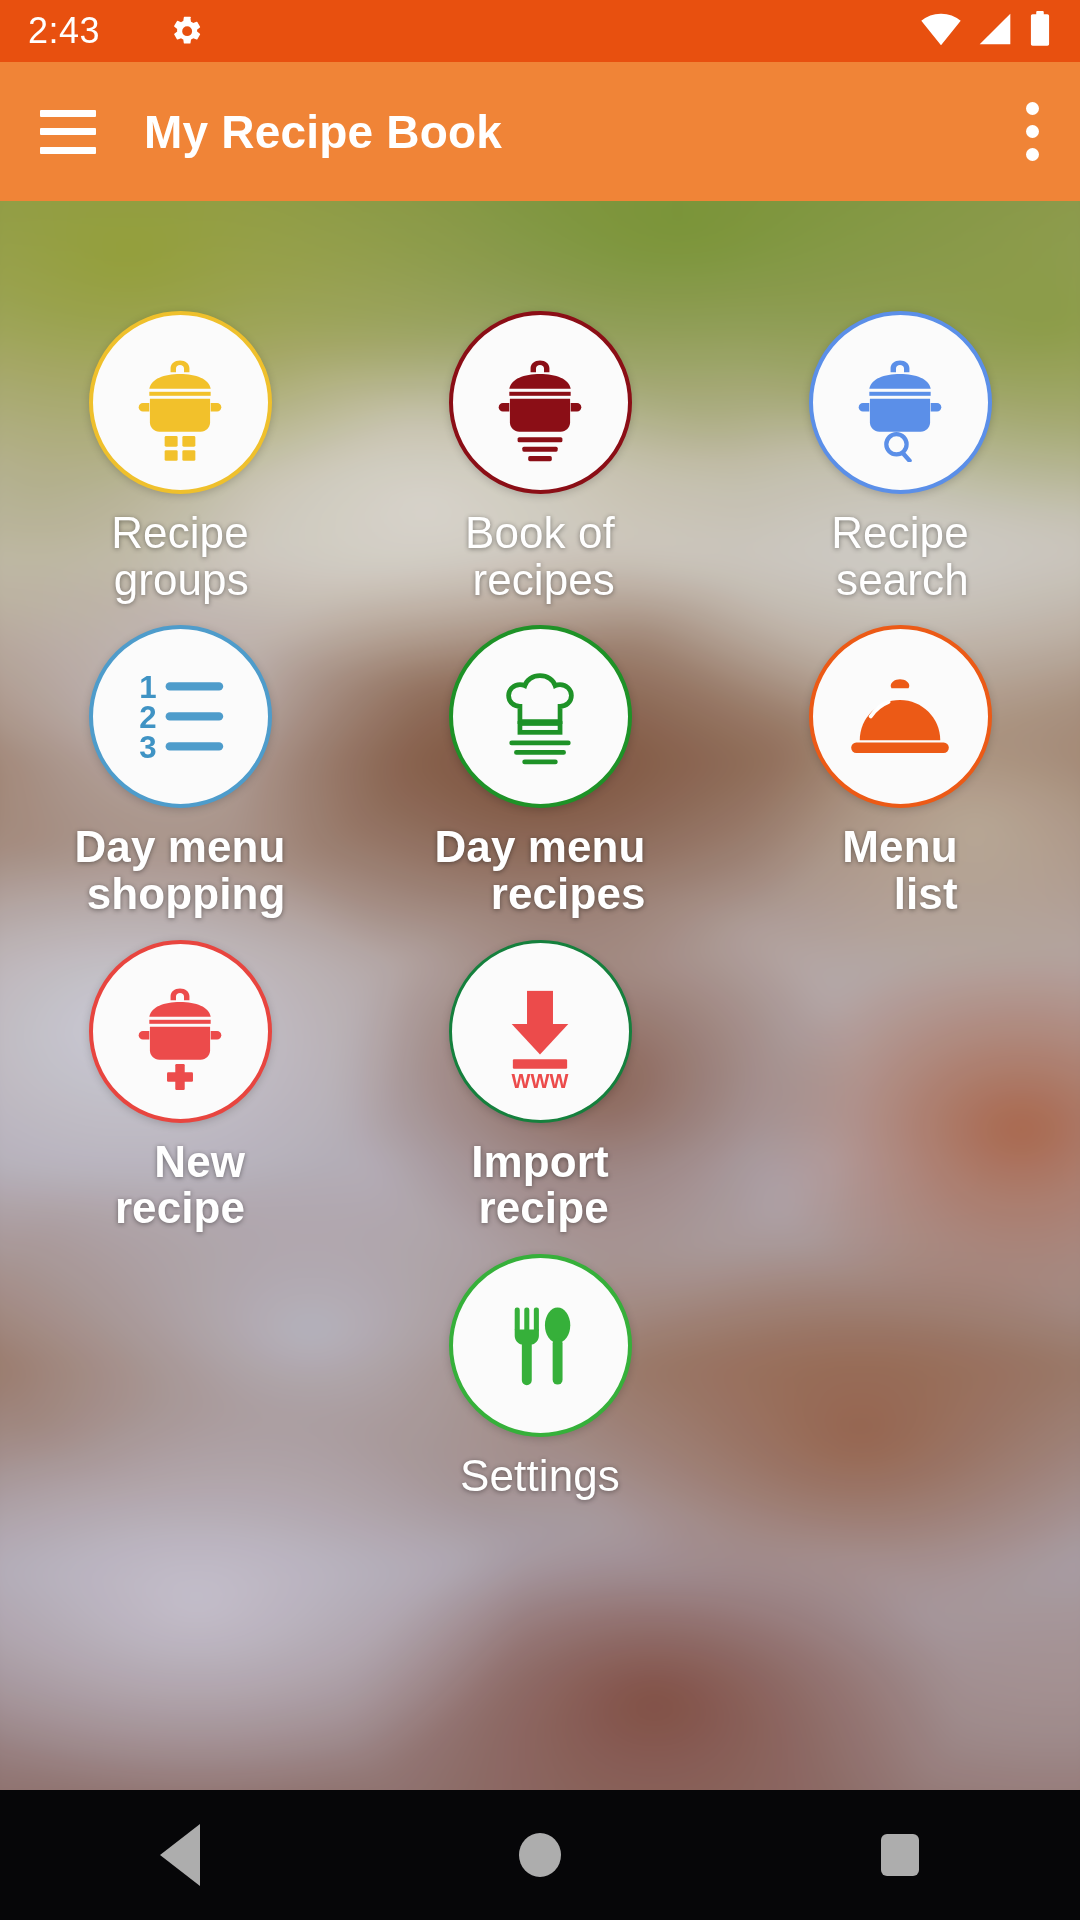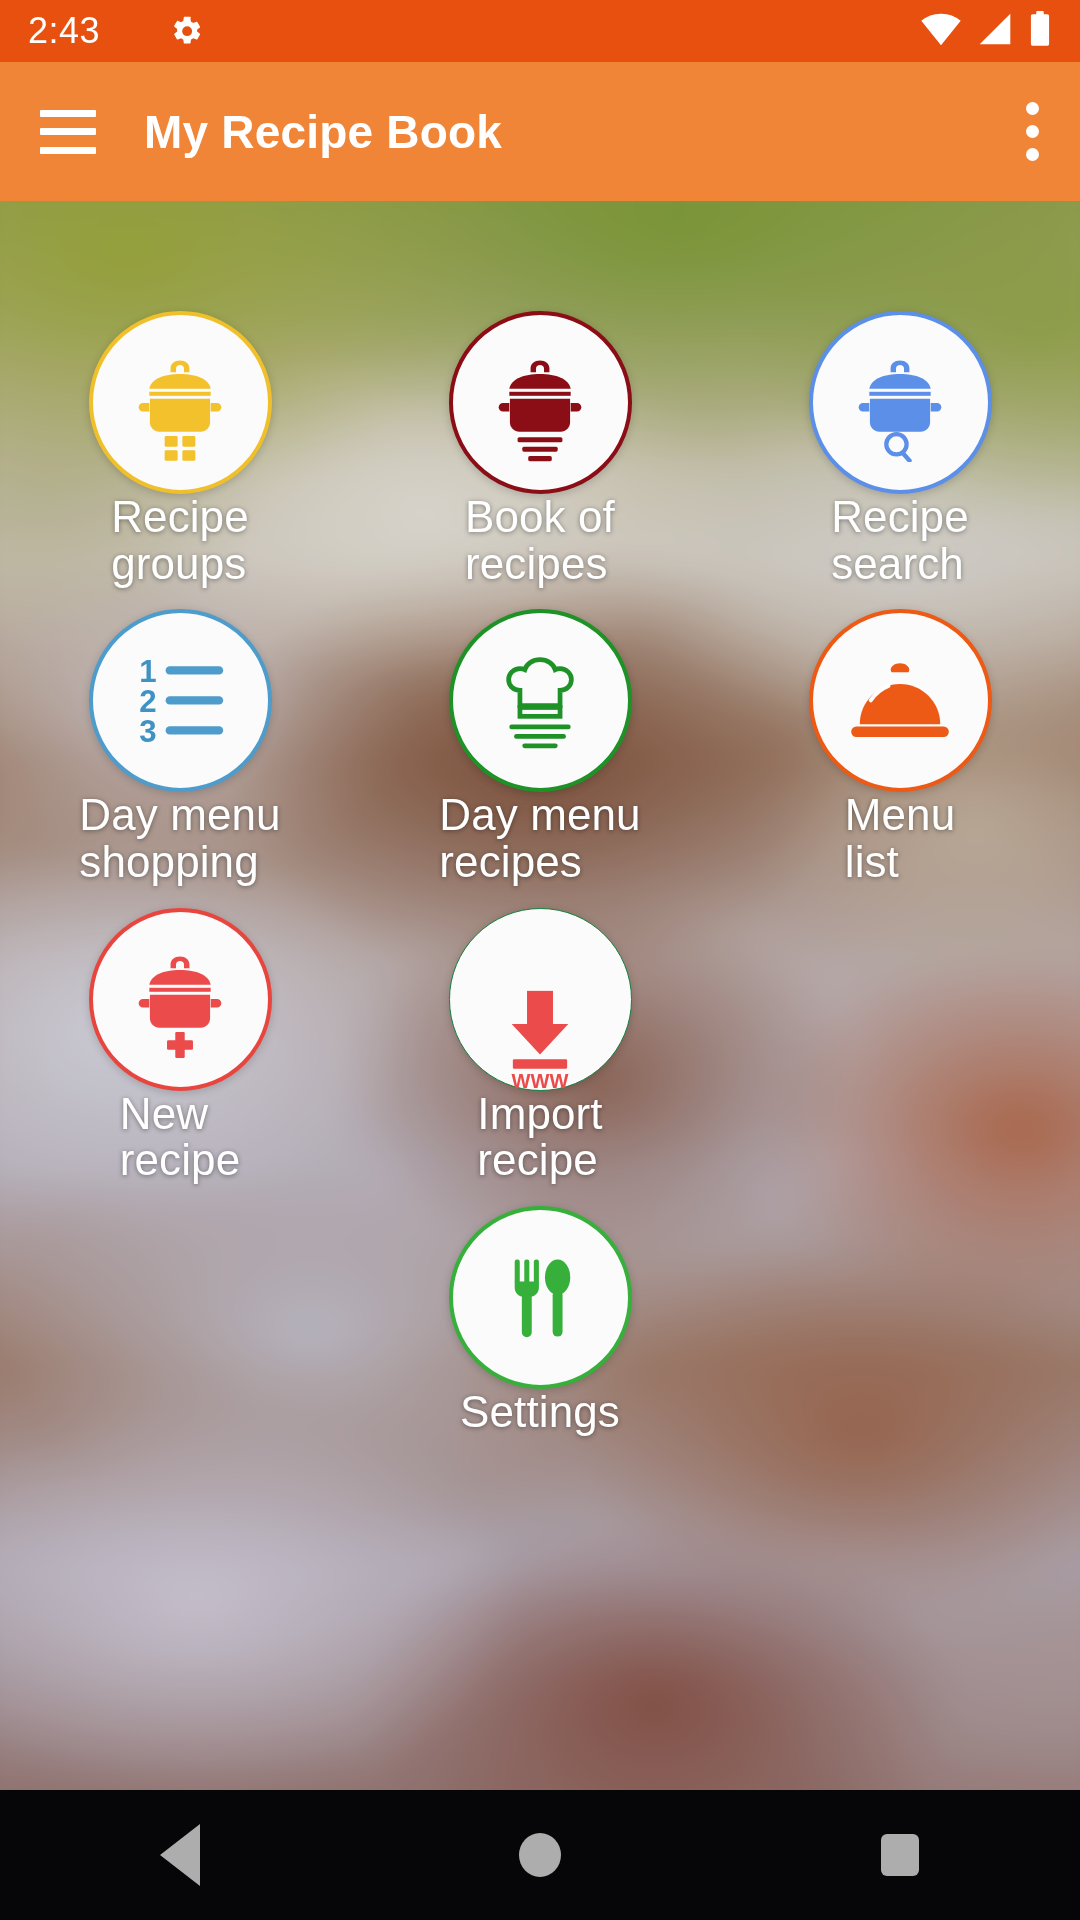--- a/index.html
+++ b/index.html
@@ -87,26 +87,26 @@
     width:360px; display:flex; flex-direction:column; align-items:center;
     cursor:pointer; padding-bottom:22px;
   }
   .tile.tile-full { width:1080px; }
   .circle {
     width:183px; height:183px; border-radius:50%;
     background:#fbfbfb; display:flex; align-items:center; justify-content:center;
     box-shadow:0 2px 8px rgba(0,0,0,.18);
   }
   .tile-label {
-    margin-top:0; color:#fff; font-size:44px; line-height:1.06;
-    text-align:left; font-weight:400;
+    margin-top:16px; color:#fff; font-size:44px; line-height:1.06;
+    text-align:right; font-weight:400;
     text-shadow:0 1px 5px rgba(0,0,0,.42);
     letter-spacing:.1px; white-space:pre-line;
   }
-  .row-2 .tile-label, .row-3 .tile-label { font-weight:400; }
+  .row-2 .tile-label, .row-3 .tile-label { font-weight:700; }
 
   
   #nav-bar {
     position:absolute; bottom:0; left:0; width:1080px; height:130px;
     background:#060608; display:flex; align-items:center;
     justify-content:space-around; z-index:30;
   }
   .nav-btn { width:180px; height:130px; display:flex; align-items:center; justify-content:center; cursor:pointer; }
   #nav-back {
     width:0; height:0; border-top:31px solid transparent;
@@ -278,21 +278,21 @@
             <path d="M76 50h5.4c2 0 3.6 1.6 3.6 3.6s-1.6 3.6-3.6 3.6H76z"></path>
             <rect x="46" y="78" width="8" height="22" rx="1"></rect>
             <rect x="39" y="85" width="22" height="8" rx="1"></rect>
           </svg>
         </div>
         <div class="tile-label">New
 recipe</div>
       </div>
 
       <div class="tile">
-        <div class="circle" style="border:1px solid #15803d;align-items:flex-end;">
+        <div class="circle" style="border:3px solid #15803d;">
           <svg width="118" height="118" viewBox="0 0 100 100" fill="#EC4B4B">
             <rect x="39" y="16" width="22" height="30"></rect>
             <path d="M26 44h48L50 70z"></path>
             <rect x="27" y="74" width="46" height="8" rx="1"></rect>
             <text x="50" y="98" font-family="Liberation Sans, sans-serif" font-size="17" font-weight="bold" fill="#EC4B4B" text-anchor="middle">WWW</text>
           </svg>
         </div>
         <div class="tile-label">Import
 recipe</div>
       </div>

